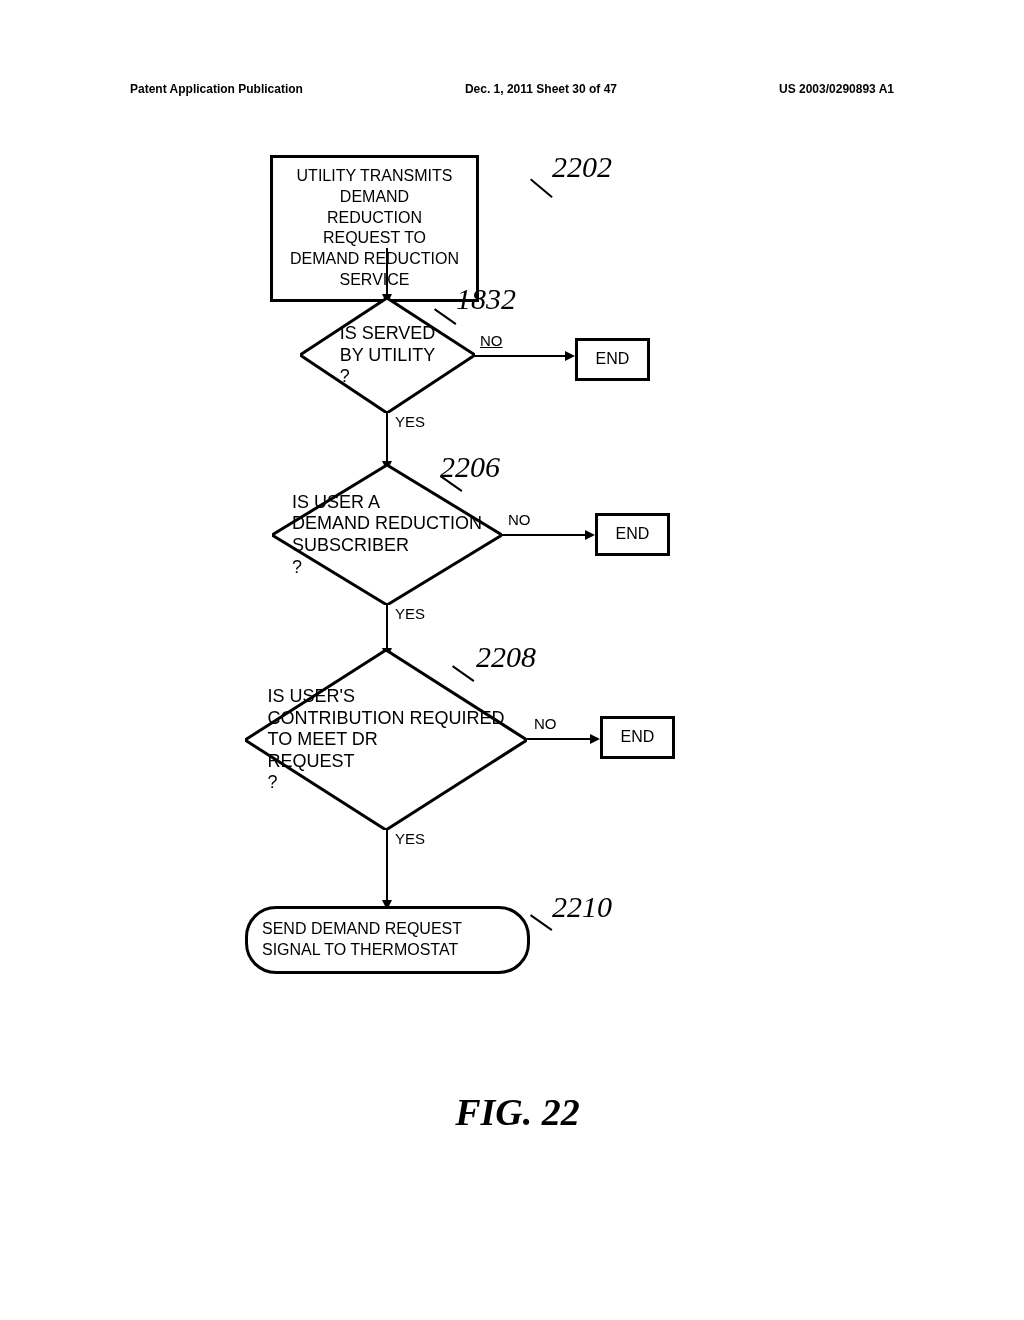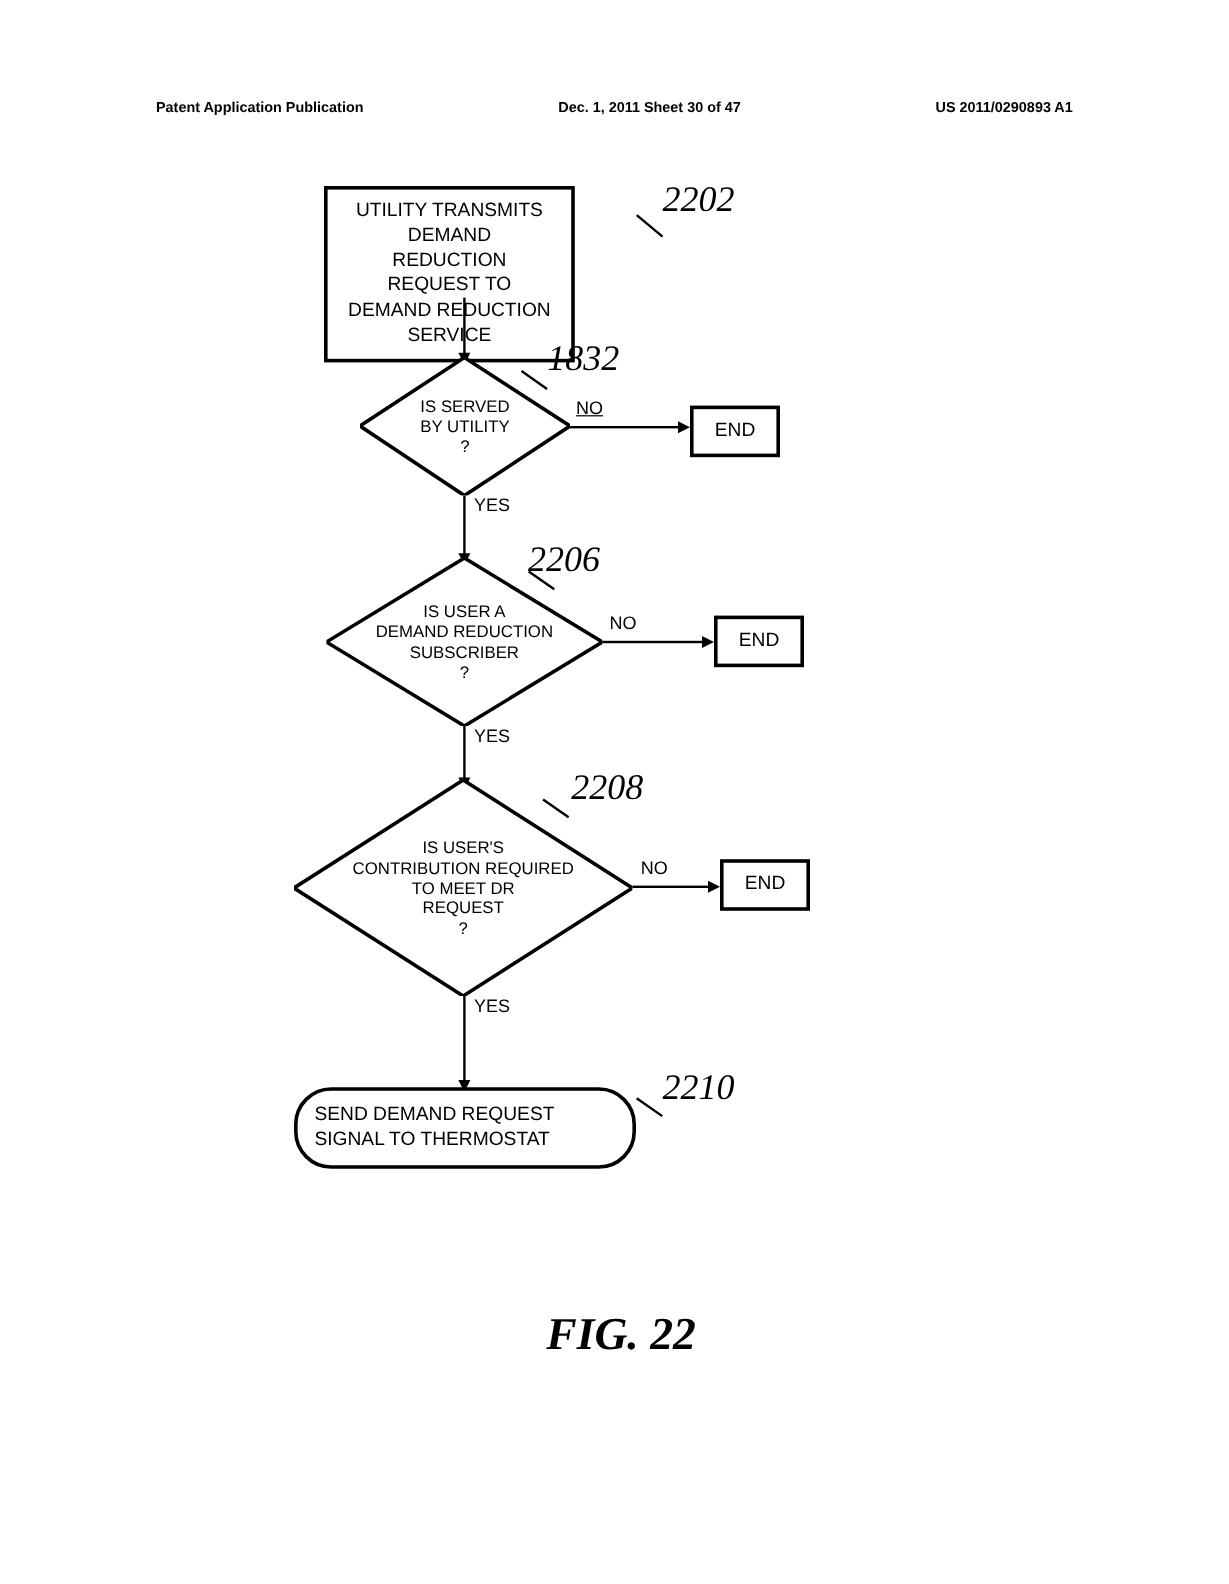--- a/index.html
+++ b/index.html
@@ -10,21 +10,21 @@
     .flowchart { position: absolute; top: 150px; left: 0; right: 0; }
     
     .box { position: absolute; border: 3px solid black; background: white; text-align: center; font-size: 16px; padding: 8px 14px; line-height: 1.3; }
     
     .box-start { left: 270px; top: 5px; width: 209px; }
     .box-end1 { left: 575px; top: 188px; width: 75px; padding: 8px; }
     .box-end2 { left: 595px; top: 363px; width: 75px; padding: 8px; }
     .box-end3 { left: 600px; top: 566px; width: 75px; padding: 8px; }
     .box-final { left: 245px; top: 756px; width: 285px; text-align: left; padding: 10px 14px; border-radius: 31px; }
     
-    .diamond { position: absolute; text-align: center; font-size: 14px; line-height: 1.2; }
+    .diamond { position: absolute; text-align: left; font-size: 18px; line-height: 1.2; }
     .diamond svg { position: absolute; top: 0; left: 0; }
     .diamond-text { position: relative; display: flex; flex-direction: column; align-items: center; justify-content: center; height: 100%; }
     
     .d1 { left: 300px; top: 148px; width: 175px; height: 115px; }
     .d2 { left: 272px; top: 315px; width: 230px; height: 140px; }
     .d3 { left: 245px; top: 500px; width: 282px; height: 180px; }
     
     .label { position: absolute; font-size: 15px; }
     .ref { position: absolute; font-style: italic; font-size: 30px; font-family: 'Brush Script MT', cursive; }
     
@@ -36,21 +36,21 @@
     .fig-label { position: absolute; left: 11px; right: 0; text-align: center; font-style: italic; font-size: 38px; font-family: 'Times New Roman', serif; font-weight: bold; }
     
     .leader { position: absolute; width: 2px; background: black; transform-origin: top left; }
   </style>
 </head>
 <body>
 
 <div class="header">
   <span>Patent Application Publication</span>
   <span>Dec. 1, 2011   Sheet 30 of 47</span>
-  <span>US 2011/0290893 A1</span>
+  <span>US 2003/0290893 A1</span>
 </div>
 
 <div class="flowchart">
 
   <div class="box box-start">
     <span style="white-space:pre-line">UTILITY TRANSMITS DEMAND
 REDUCTION REQUEST TO
 DEMAND REDUCTION
 SERVICE</span>
   </div>

